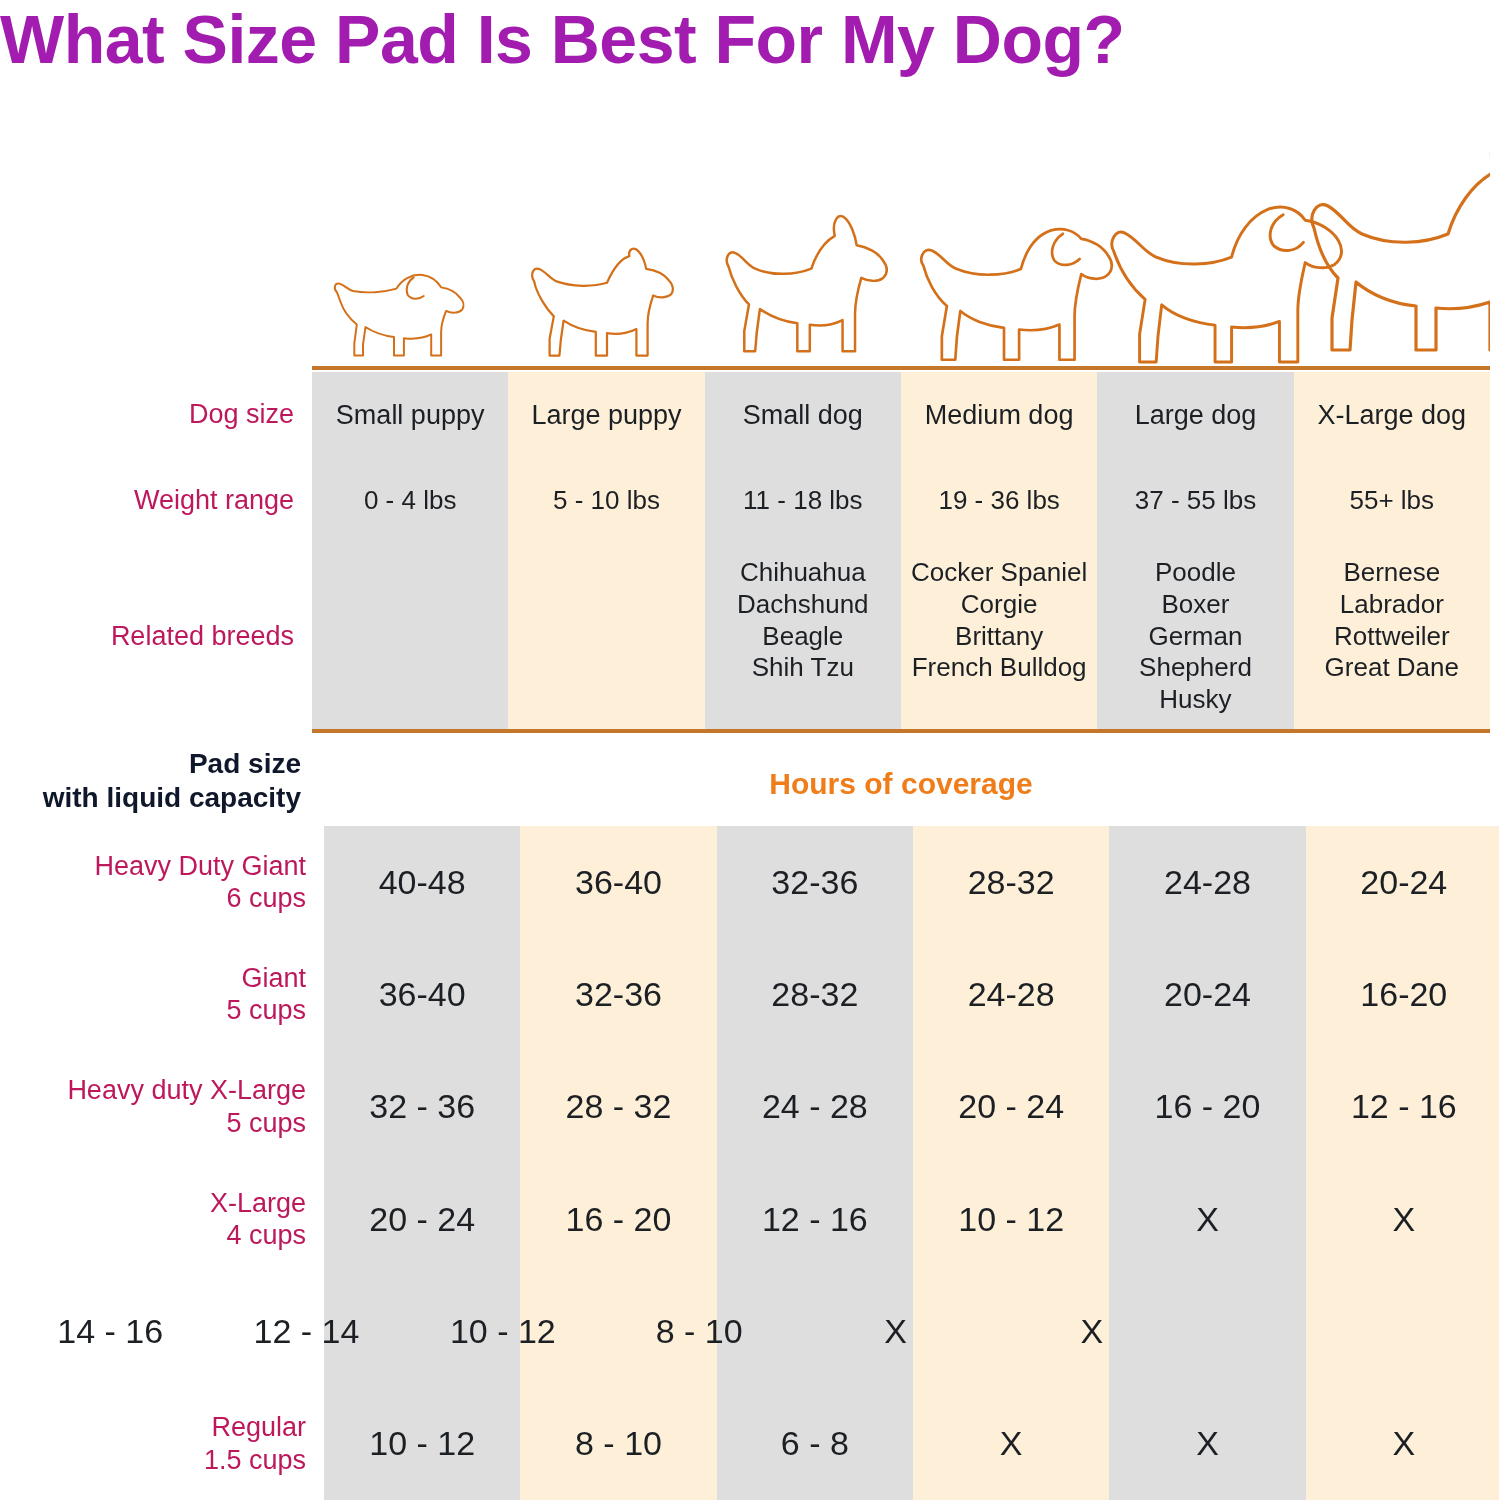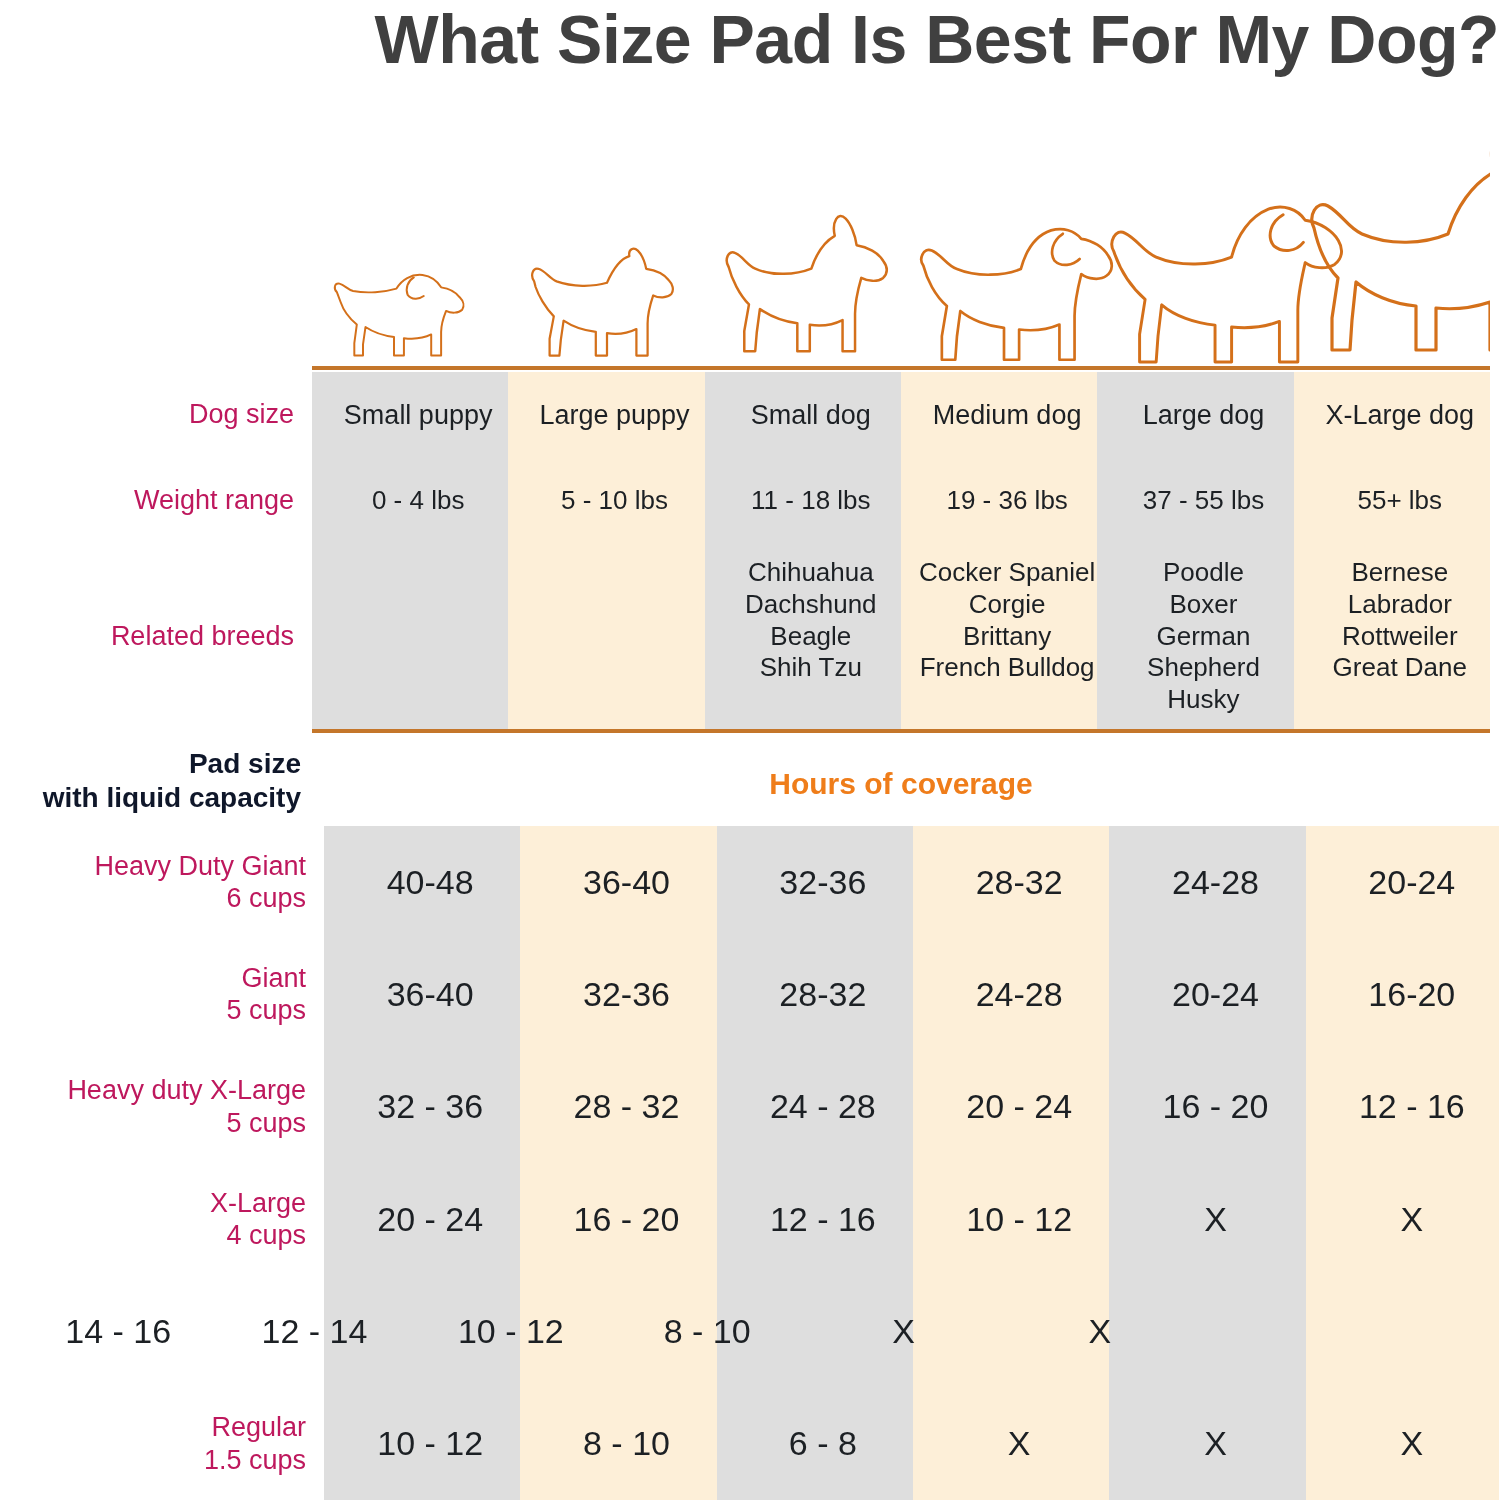--- a/index.html
+++ b/index.html
@@ -15,22 +15,22 @@
     width: 1499px;
     height: 1500px;
     background: #fff;
   }
 
   
   .title {
     position: absolute;
     left: 0; top: 4px;
     width: 1499px;
-    text-align: right;
-    color: #404040;
+    text-align: left;
+    color: #a21caf;
     font-size: 68px;
     font-weight: 700;
     letter-spacing: -0.5px;
     line-height: 1.05;
     font-family: "Liberation Sans", sans-serif;
     white-space: nowrap;
   }
 
   
   .dogs-band {
@@ -64,21 +64,21 @@
   }
   .rowlabel {
     width: 312px;
     flex: 0 0 312px;
     text-align: right;
     padding-right: 18px;
     color: #be185d;
     font-size: 27px;
     line-height: 1.18;
   }
-  .cells { display: flex; width: 1178px; padding-left: 8px; }
+  .cells { display: flex; width: 1178px; }
   .cell {
     width: 196.33px;
     flex: 0 0 196.33px;
     text-align: center;
     color: #1c2024;
     font-size: 26px;
     line-height: 1.2;
   }
 
   

